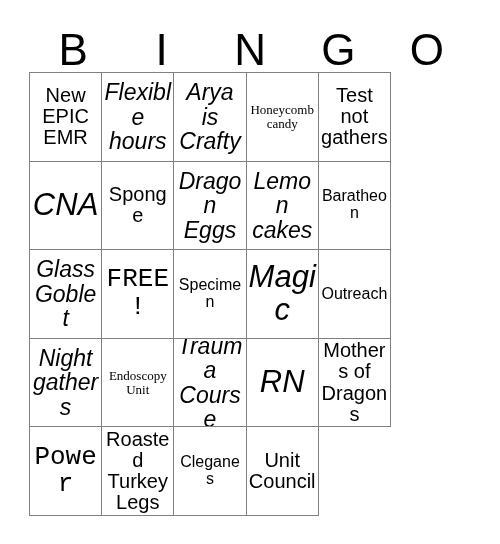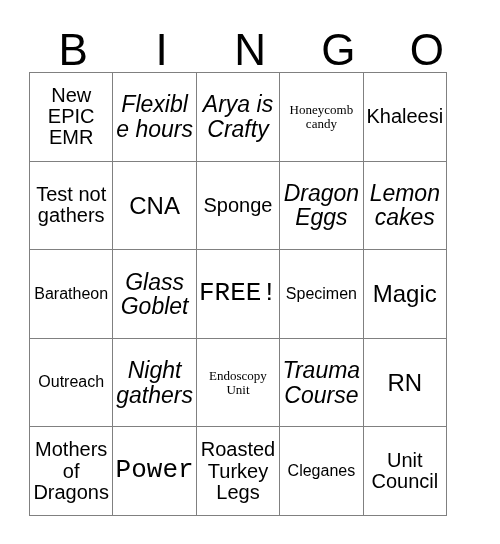--- a/index.html
+++ b/index.html
@@ -42,21 +42,21 @@
     font-weight: 400;
     letter-spacing: 0px;
     line-height: 1;
     color: #000000;
   }
   
   #grid {
     position: absolute;
     left: 29px;
     top: 72px;
-    width: 418px;
+    width: 362px;
     height: 444px;
     display: grid;
     grid-template-columns: repeat(5, 1fr);
     grid-template-rows: repeat(5, 1fr);
     border-top: 1px solid #808080;
     border-left: 1px solid #808080;
     box-sizing: border-box;
     background: #ffffff;
   }
   .cell {
@@ -72,21 +72,21 @@
     background: #ffffff;
   }
   .cell-text {
     display: block;
     width: 100%;
     line-height: 1.06;
     word-wrap: break-word;
     color: #000000;
   }
   
-  .fs-xxl .cell-text { font-size: 24px; }
+  .fs-xxl .cell-text { font-size: 31px; font-style: italic; }
   .fs-xl  .cell-text { font-size: 26px; font-family: Liberation Mono, monospace; }
   .fs-lg  .cell-text { font-size: 23px; font-style: italic; }
   .fs-md  .cell-text { font-size: 20px; }
   .fs-sm  .cell-text { font-size: 16px; }
   .fs-xs  .cell-text { font-size: 13px; font-family: Liberation Serif, serif; }
 </style>
 </head>
 <body>
 
 <div id="card">
@@ -115,23 +115,20 @@
       <span class="cell-text">New EPIC EMR</span>
     </div>
     <div class="cell fs-lg">
       <span class="cell-text">Flexible hours</span>
     </div>
     <div class="cell fs-lg">
       <span class="cell-text">Arya is Crafty</span>
     </div>
     <div class="cell fs-xs">
       <span class="cell-text">Honeycomb candy</span>
-    </div>
-    <div class="cell fs-md">
-      <span class="cell-text">Khaleesi</span>
     </div>
 
     <div class="cell fs-md">
       <span class="cell-text">Test not gathers</span>
     </div>
     <div class="cell fs-xxl">
       <span class="cell-text">CNA</span>
     </div>
     <div class="cell fs-md">
       <span class="cell-text">Sponge</span>

